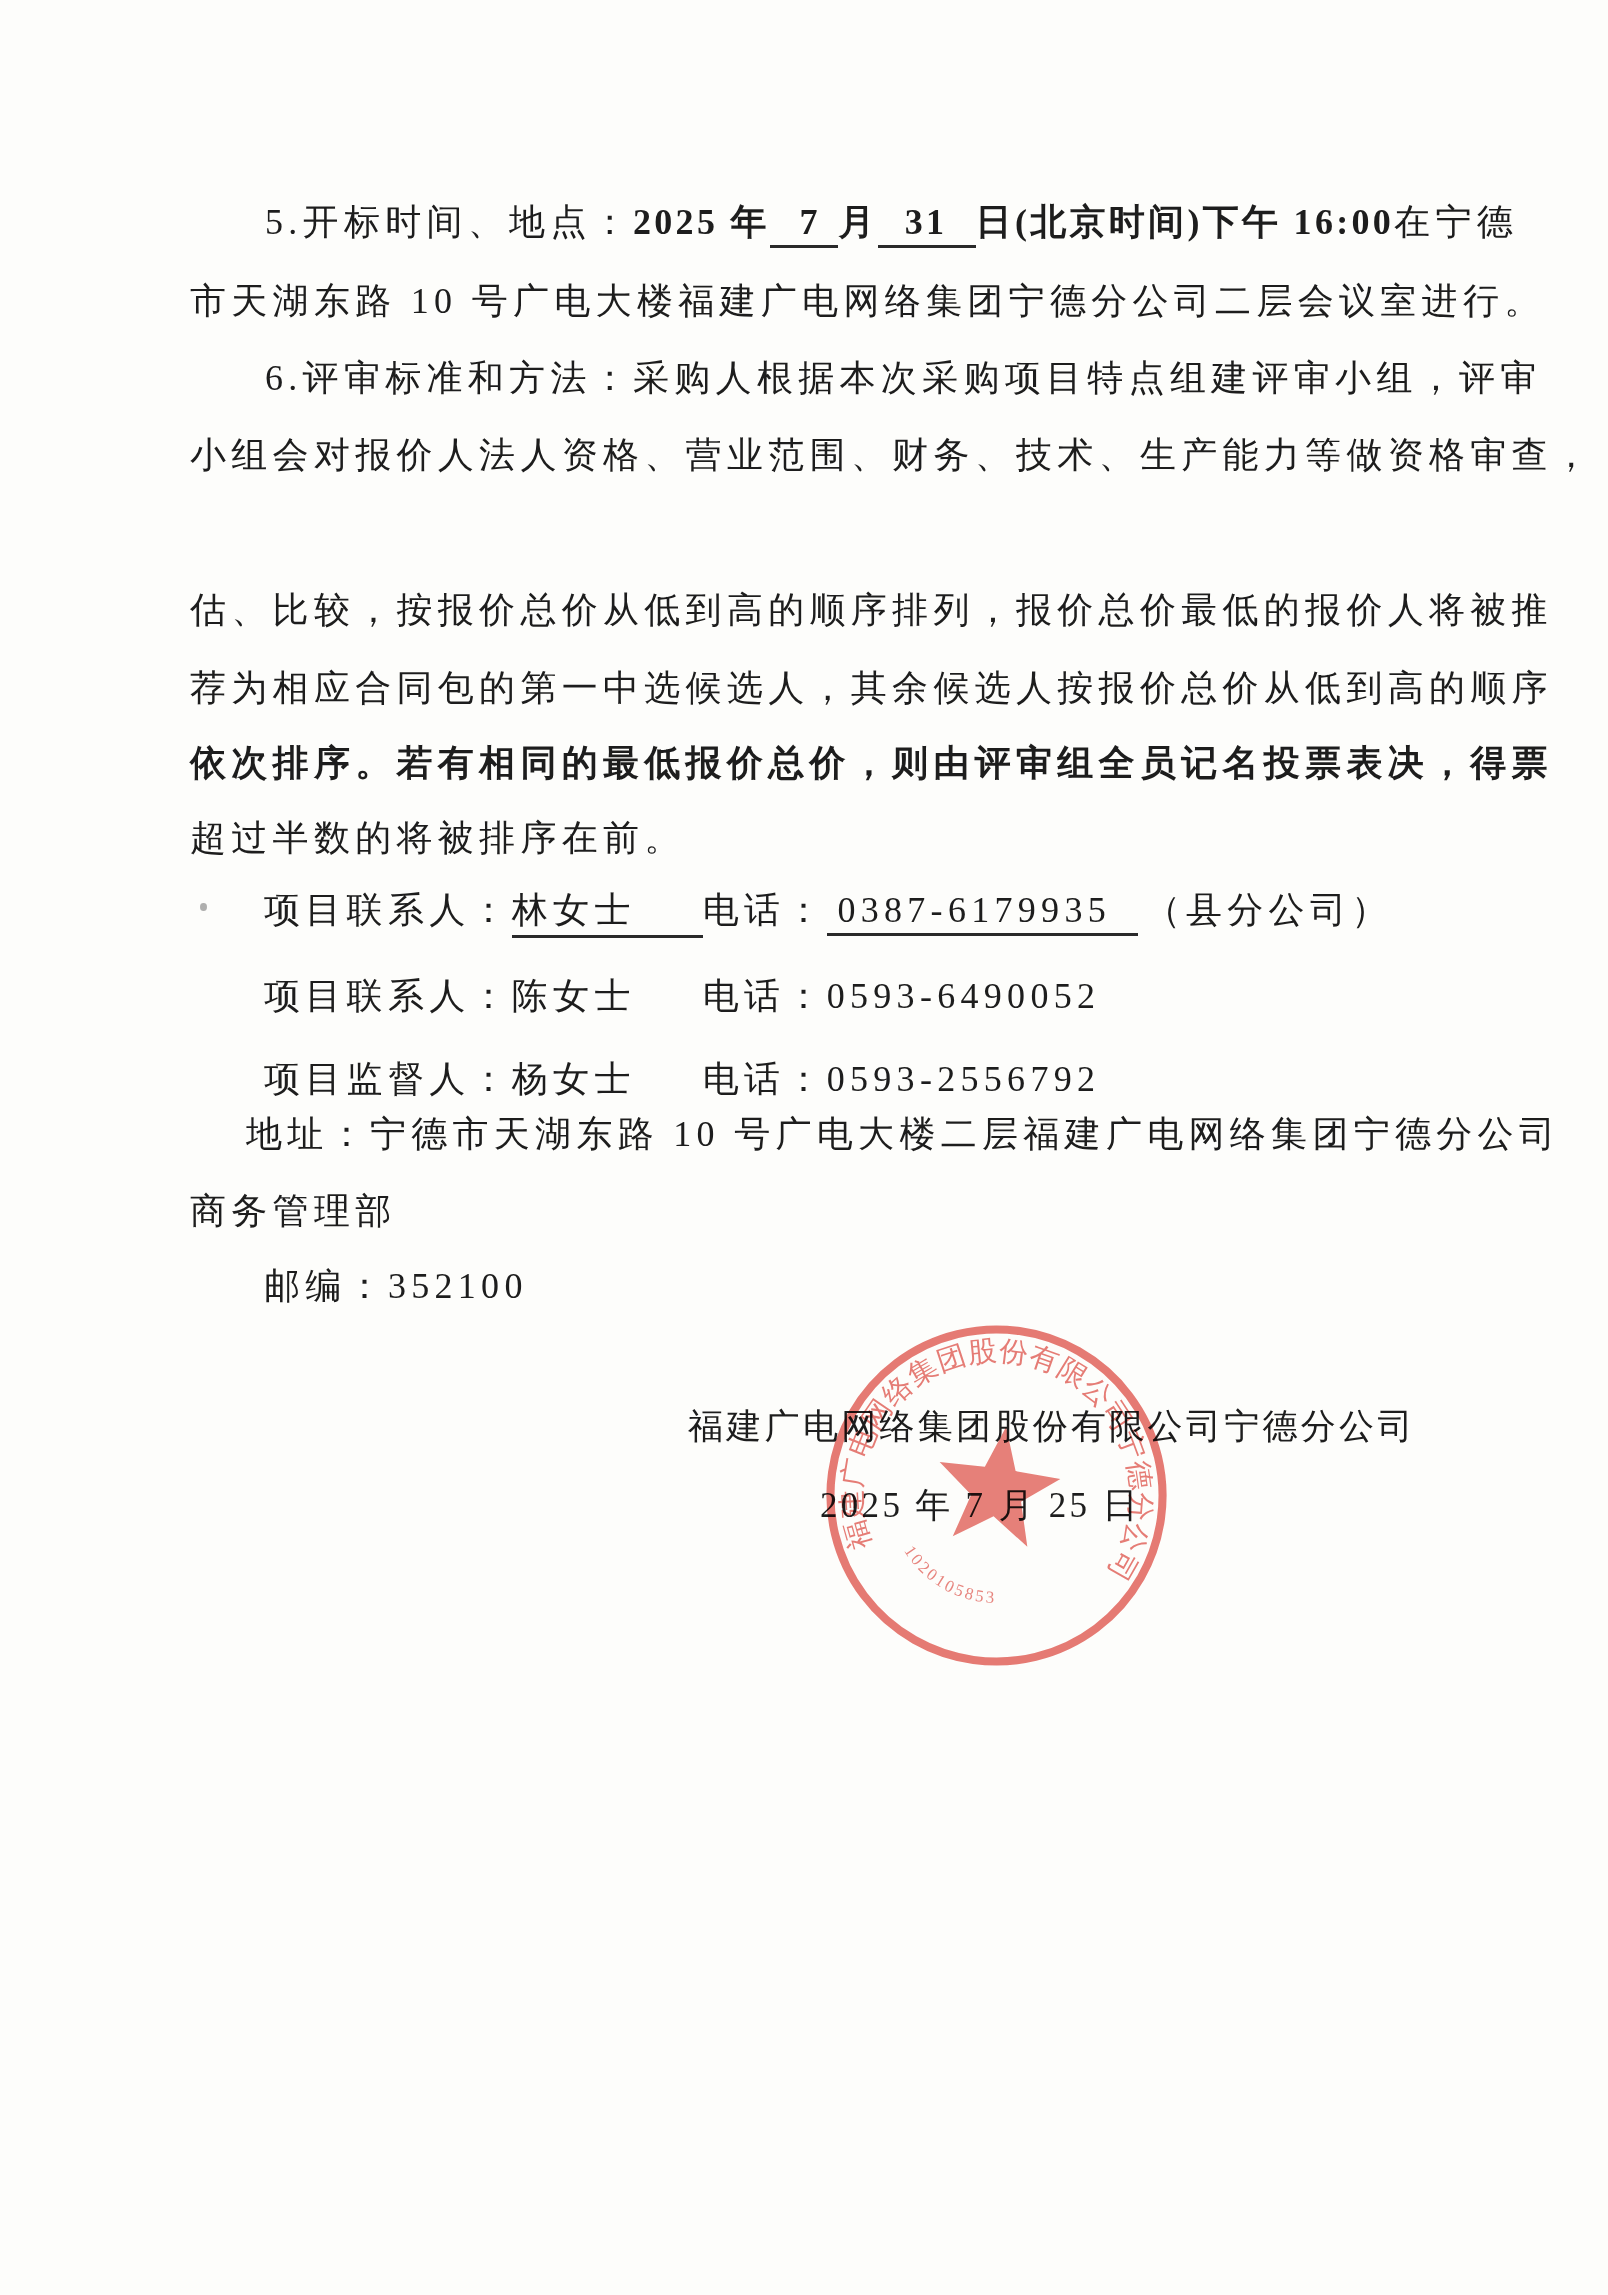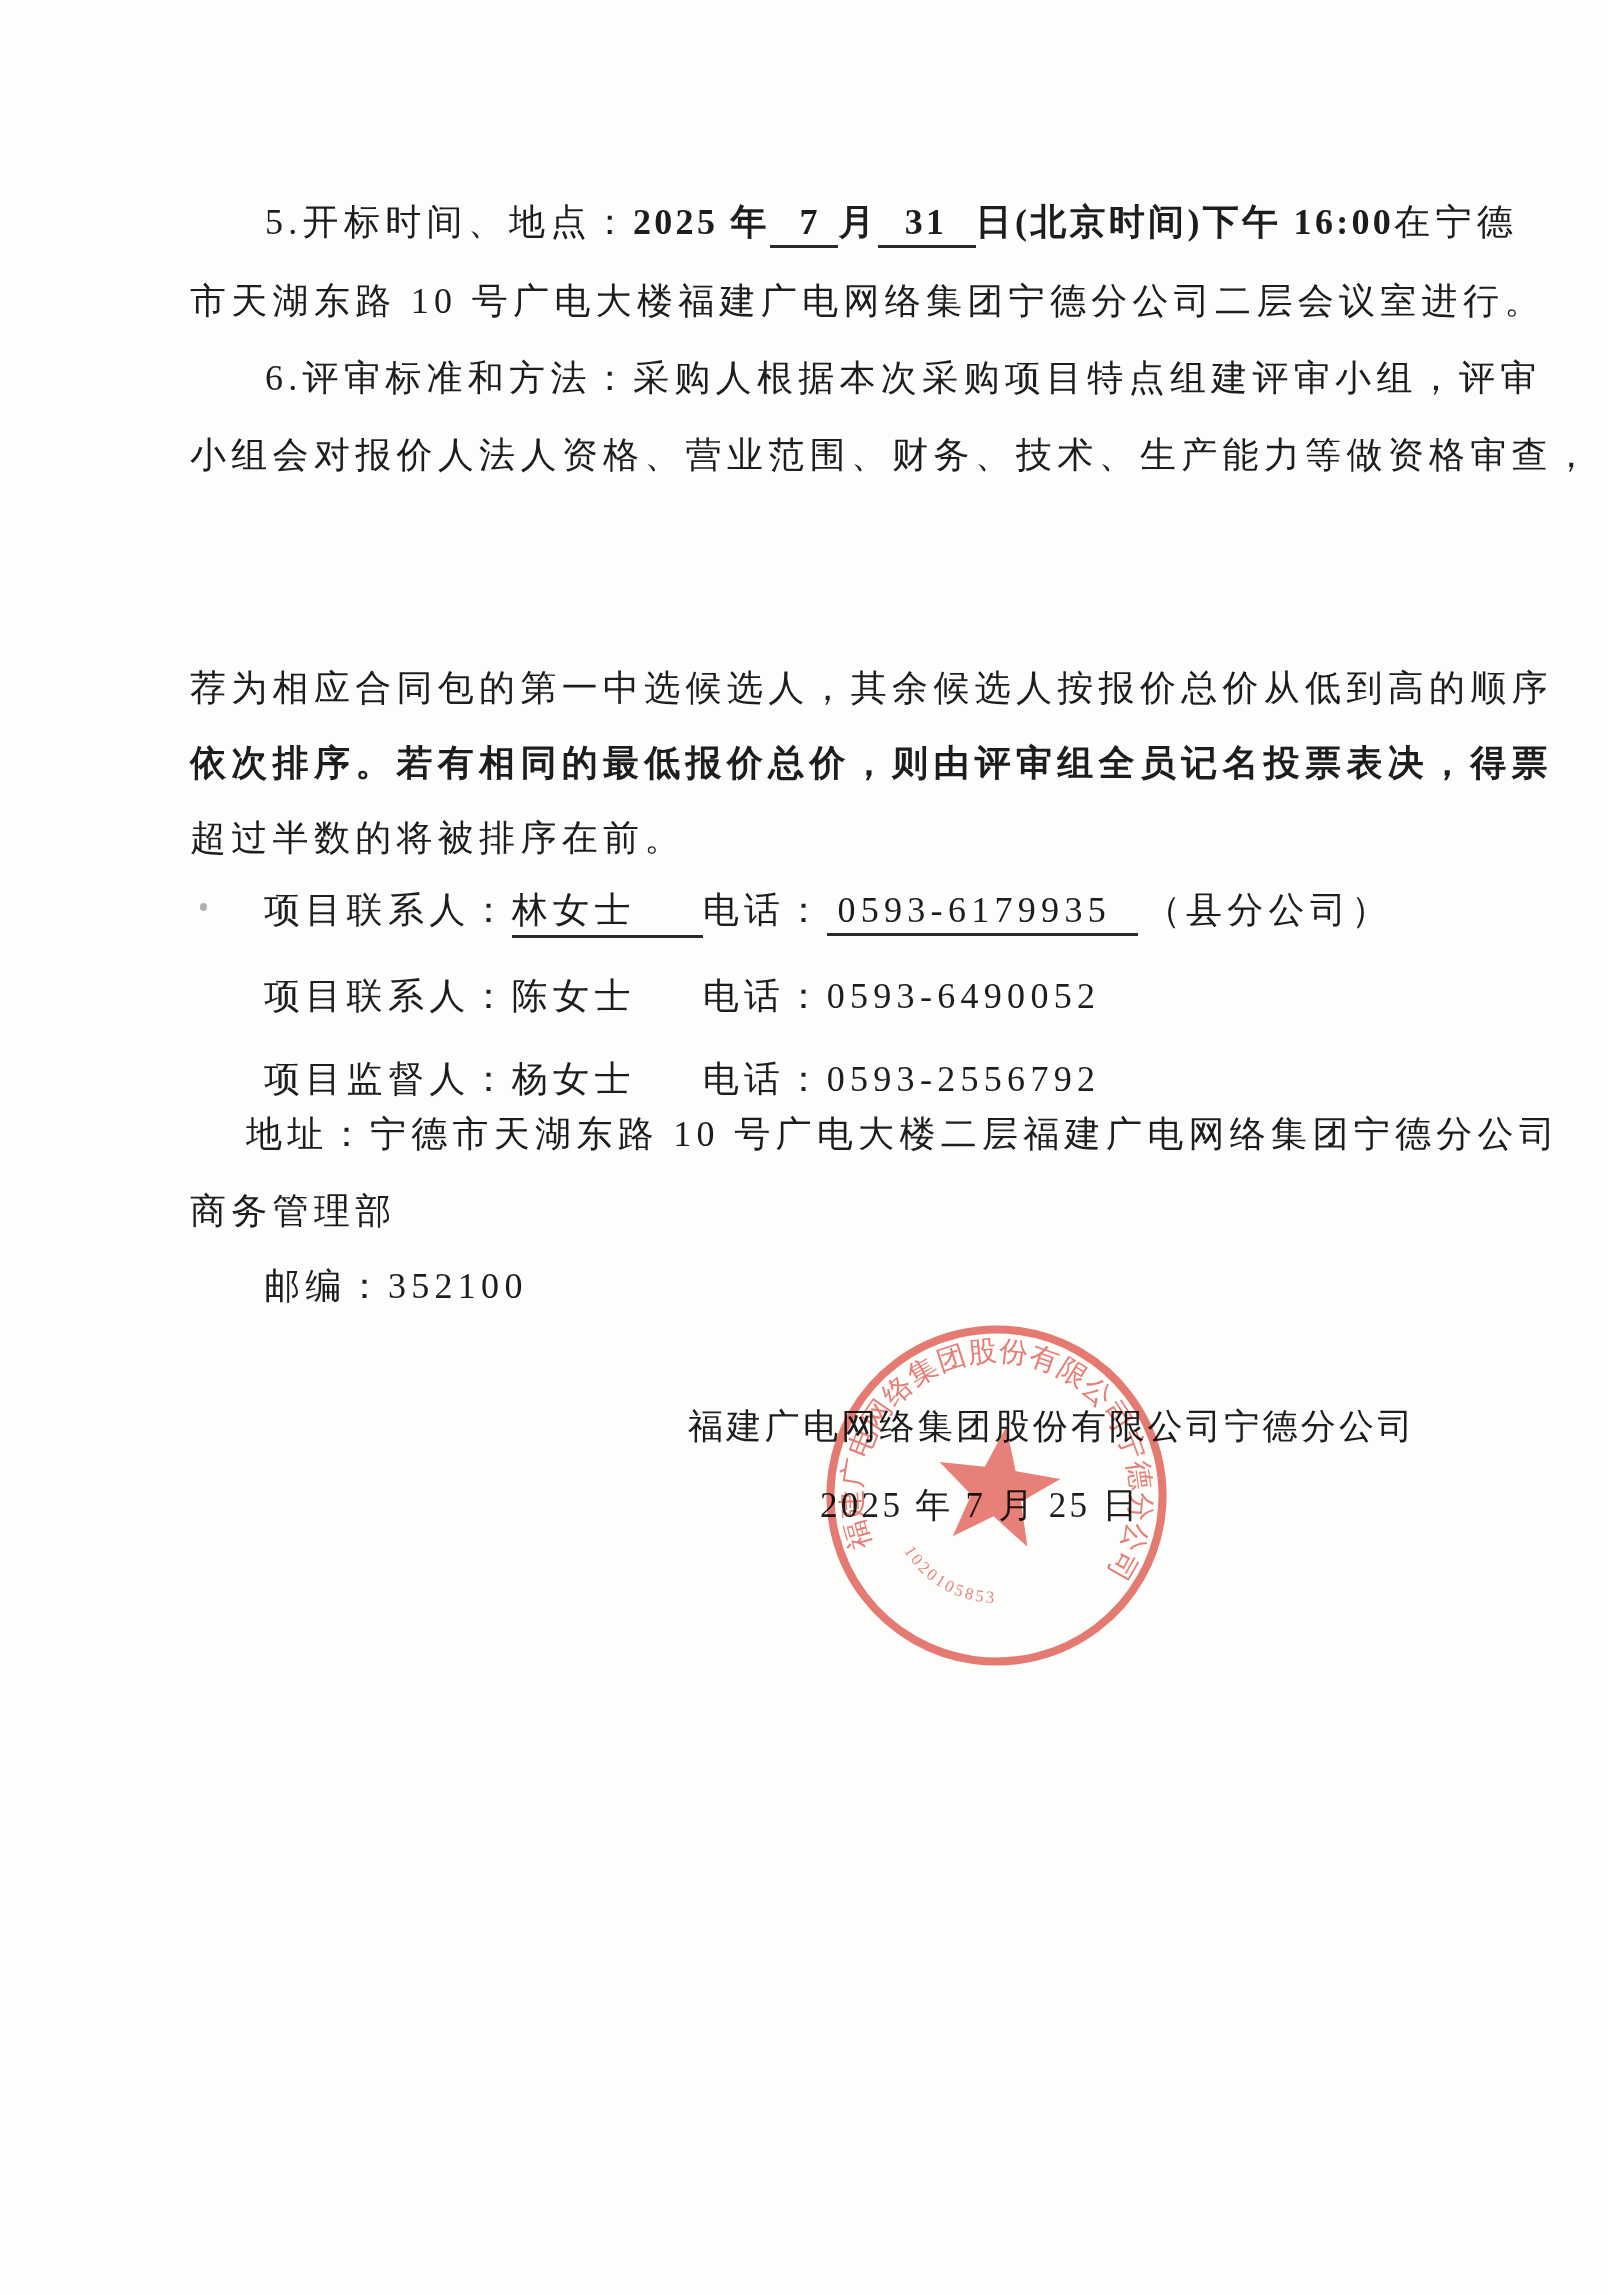--- a/index.html
+++ b/index.html
@@ -46,26 +46,27 @@
 <div class="page">
 
   <div class="line" style="left:265px;top:200px;">
     <span>5.开标时间、地点：</span><span class="b">2025 年</span><span class="b ul blank-month"> 7 </span><span class="b">月</span><span class="b ul blank-day"> 31 </span><span class="b">日(北京时间)下午 16:00</span><span>在宁德</span>
   </div>
 
   <div class="line" style="left:190px;top:279px;">市天湖东路 10 号广电大楼福建广电网络集团宁德分公司二层会议室进行。</div>
 
   <div class="line" style="left:265px;top:356px;">6.评审标准和方法：采购人根据本次采购项目特点组建评审小组，评审</div>
   <div class="line" style="left:190px;top:433px;">小组会对报价人法人资格、营业范围、财务、技术、生产能力等做资格审查，</div>
+  <div class="line" style="left:190px;top:588px;">估、比较，按报价总价从低到高的顺序排列，报价总价最低的报价人将被推</div>
   <div class="line" style="left:190px;top:666px;">荐为相应合同包的第一中选候选人，其余候选人按报价总价从低到高的顺序</div>
   <div class="line" style="left:190px;top:741px;font-weight:bold;">依次排序。若有相同的最低报价总价，则由评审组全员记名投票表决，得票</div>
   <div class="line" style="left:190px;top:816px;">超过半数的将被排序在前。</div>
 
   <div class="line" style="left:264px;top:888px;">
-    <span>项目联系人：</span><span class="name-col ul">林女士</span><span>电话：</span><span class="ul phone-pad">0593-6179935</span><span class="note">（县分公司）</span>
+    <span>项目联系人：</span><span class="name-col ul">林女士</span><span>电话：</span><span class="ul phone-pad">0387-6179935</span><span class="note">（县分公司）</span>
   </div>
   <div class="line" style="left:264px;top:974px;">
     <span>项目联系人：</span><span class="name-col">陈女士</span><span>电话：</span><span>0593-6490052</span><span class="note"></span>
   </div>
   <div class="line" style="left:264px;top:1057px;">
     <span>项目监督人：</span><span class="name-col">杨女士</span><span>电话：</span><span>0593-2556792</span><span class="note"></span>
   </div>
 
   <div class="line" style="left:246px;top:1112px;">地址：宁德市天湖东路 10 号广电大楼二层福建广电网络集团宁德分公司</div>
   <div class="line" style="left:190px;top:1189px;">商务管理部</div>

